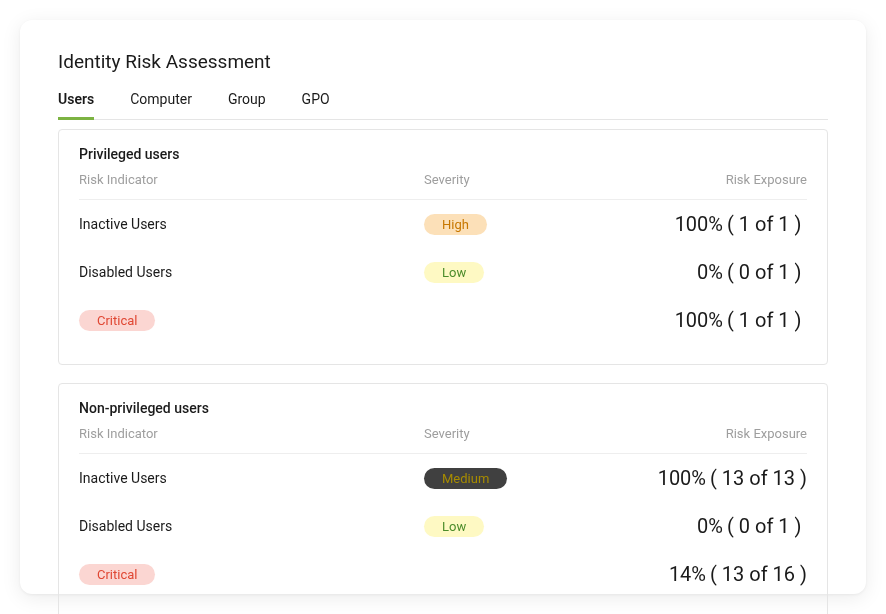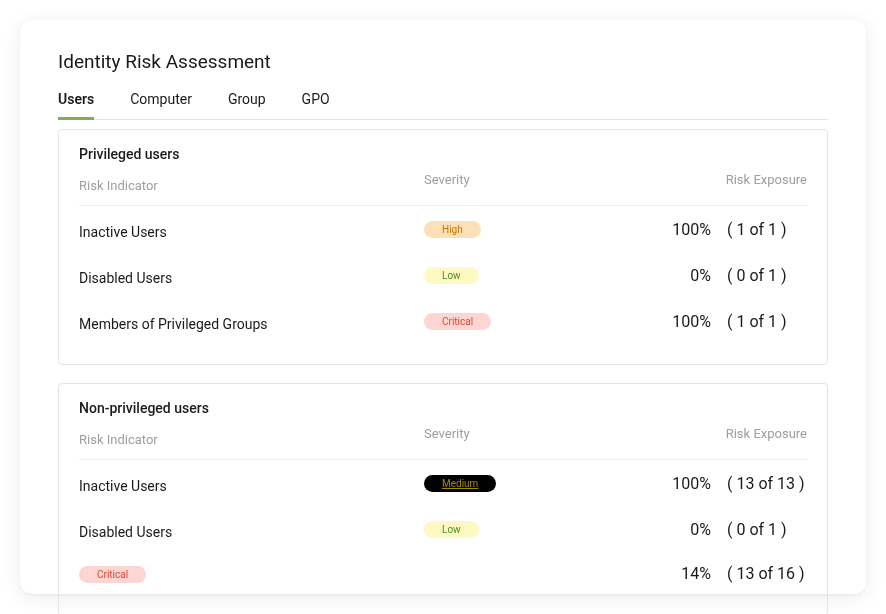--- a/index.html
+++ b/index.html
@@ -54,47 +54,47 @@
       color: #1a1a1a;
       margin-bottom: 10px;
     }
     .header-row {
       display: flex;
       font-size: 13px;
       color: #9e9e9e;
       padding-bottom: 12px;
       border-bottom: 1px solid #eee;
     }
-    .col-indicator { flex: 0 0 345px; margin-top: 6px; }
+    .col-indicator { flex: 0 0 345px; }
     .col-severity { flex: 0 0 150px; text-align: left; }
     .col-exposure { flex: 1; text-align: right; }
     .data-row {
       display: flex;
       align-items: center;
       font-size: 14px;
       color: #1a1a1a;
       padding: 12px 0;
     }
     .badge {
       display: inline-block;
       padding: 3px 18px;
       border-radius: 14px;
-      font-size: 10px;
+      font-size: 13px;
       text-align: center;
     }
     .badge-high { background: #fce0b8; color: #c77700; }
     .badge-low { background: #fef9c3; color: #4c8c2b; }
     .badge-critical { background: #fbd6d2; color: #e04733; }
-    .badge-medium { background: #000000; color: #a68b00; text-decoration: underline; }
+    .badge-medium { background: #404040; color: #a68b00; }
     .exposure-wrap {
       flex: 1;
       display: flex;
       justify-content: flex-end;
-      gap: 16px;
-      font-size: 16px;
+      gap: 4px;
+      font-size: 20px;
     }
     .exposure-pct { min-width: 42px; text-align: right; }
     .exposure-count { min-width: 80px; text-align: left; }
   </style>
 </head>
 <body>
 
 <div class="card">
   <div class="title">Identity Risk Assessment</div>
 
@@ -123,21 +123,20 @@
         </div>
         <div class="data-row">
           <div class="col-indicator">Disabled Users</div>
           <div class="col-severity"><span class="badge badge-low">Low</span></div>
           <div class="exposure-wrap">
             <span class="exposure-pct">0%</span>
             <span class="exposure-count">( 0 of 1 )</span>
           </div>
         </div>
         <div class="data-row">
-          <div class="col-indicator">Members of Privileged Groups</div>
           <div class="col-severity"><span class="badge badge-critical">Critical</span></div>
           <div class="exposure-wrap">
             <span class="exposure-pct">100%</span>
             <span class="exposure-count">( 1 of 1 )</span>
           </div>
         </div>
       </div>
       <div class="section">
         <div class="section-title">Non-privileged users</div>
         <div class="header-row">

